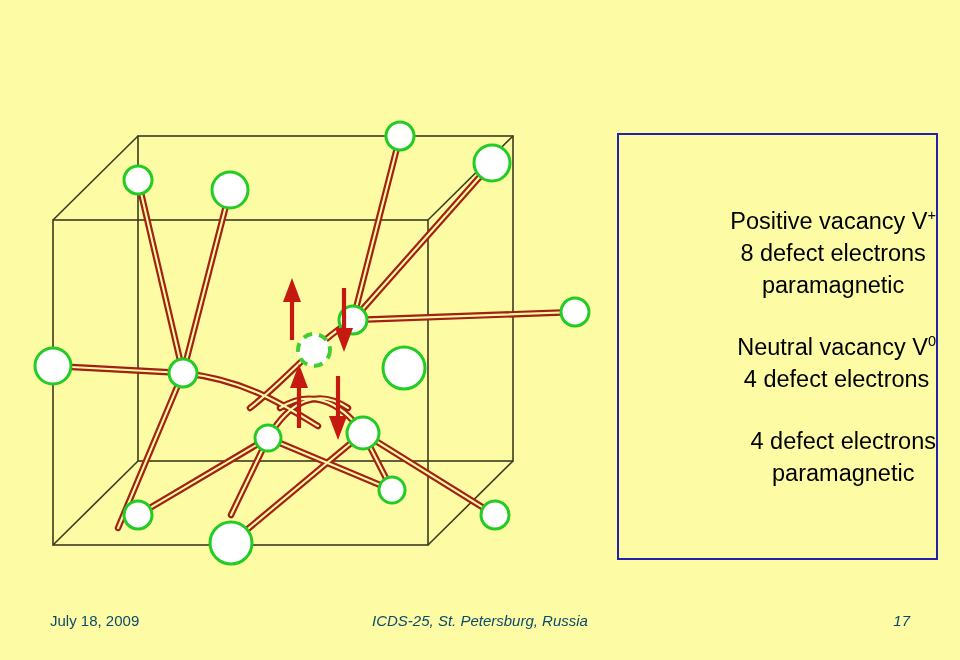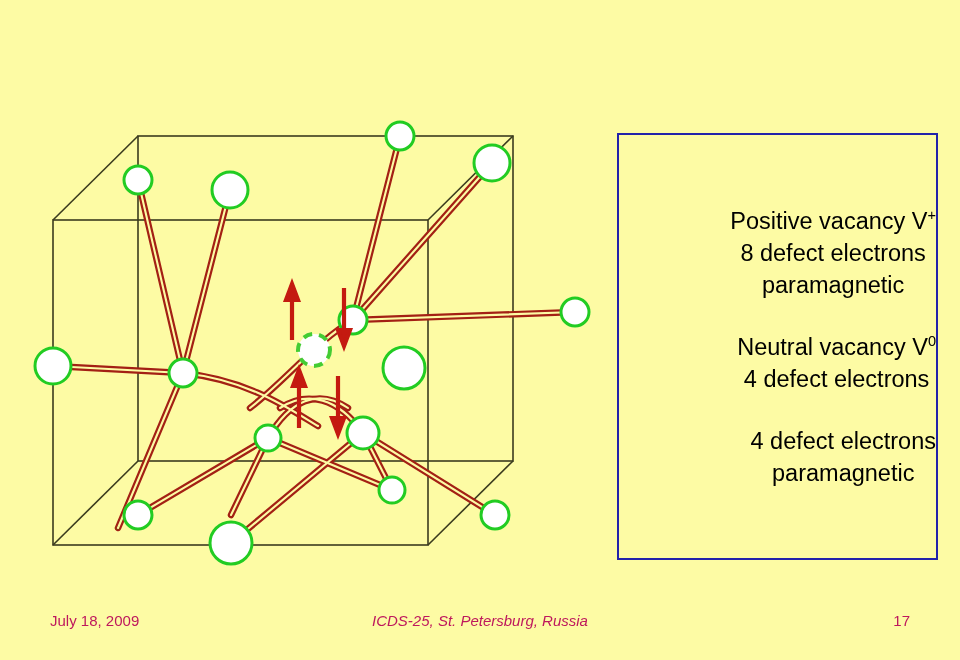--- a/index.html
+++ b/index.html
@@ -73,26 +73,26 @@
   #footer {
     position: absolute;
     left: 0;
     top: 612px;
     width: 960px;
     height: 28px;
   }
   .footer-cell {
     position: absolute;
     font-size: 15px;
-    color: #be185d;
+    color: #0c4a6e;
     white-space: nowrap;
   }
   #footer-date  { left: 50px;  top: 0; }
   #footer-event { left: 0; top: 0; width: 960px; text-align: center; font-style: italic; }
-  #footer-page  { right: 50px; top: 0; }
+  #footer-page  { right: 50px; top: 0; font-style: italic; }
 </style>
 </head>
 <body>
 
 <div id="slide">
 
 
   <div id="crystal-figure">
     <svg width="600" height="470" viewBox="0 0 600 470" xmlns="http://www.w3.org/2000/svg">
 

